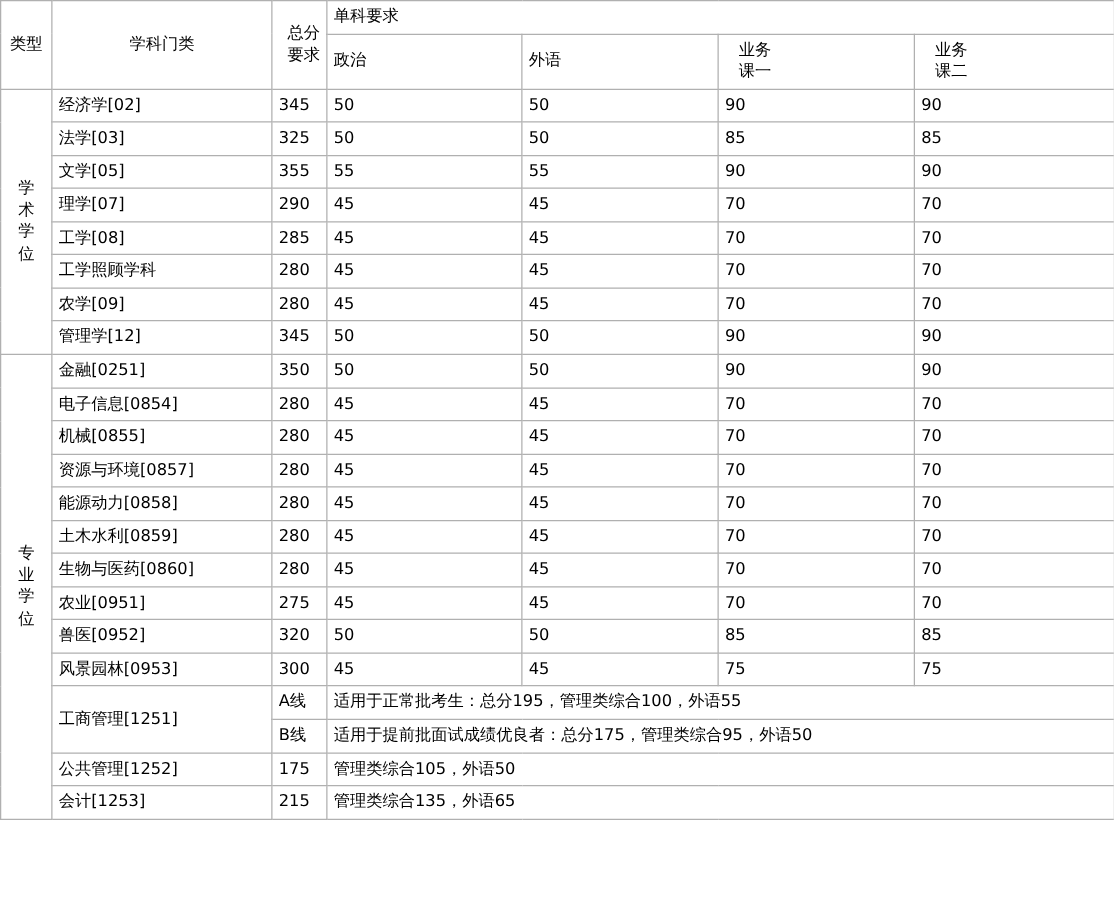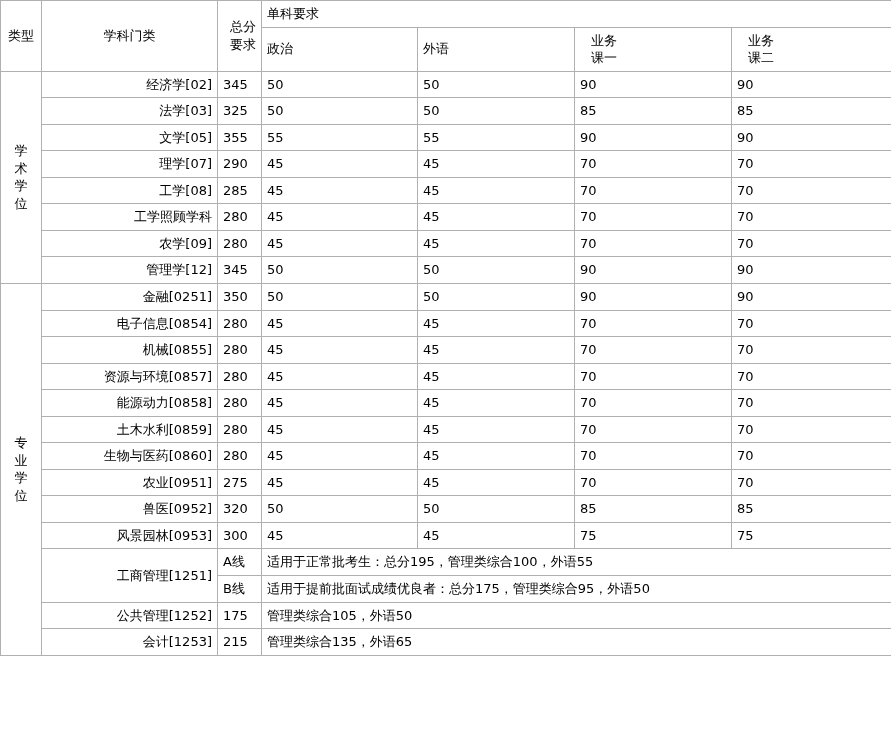--- a/index.html
+++ b/index.html
@@ -66,21 +66,21 @@
     margin-top: 47px;
   }
   .sub-hdr {
     vertical-align: top;
   }
   .sub-hdr span { display: block; }
   .sub-hdr.two-line { padding-top: 4px; padding-left: 16px; }
   .note-cell {
     text-align: left;
   }
-  .disc-cell { text-align: right; }
+  .disc-cell { text-align: left; }
   .num-cell { text-align: left; }
 </style>
 </head>
 <body>
 
 <table class="score-table">
   <colgroup>
     <col class="c-type">
       <col class="c-disc">
       <col class="c-total">

